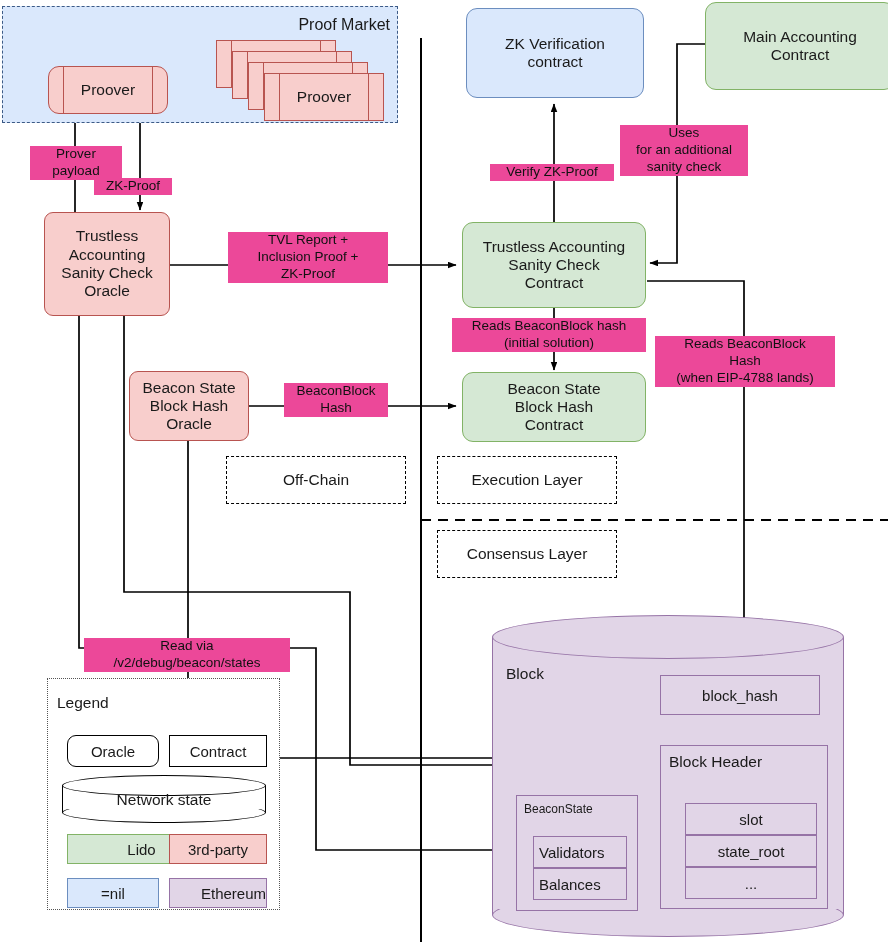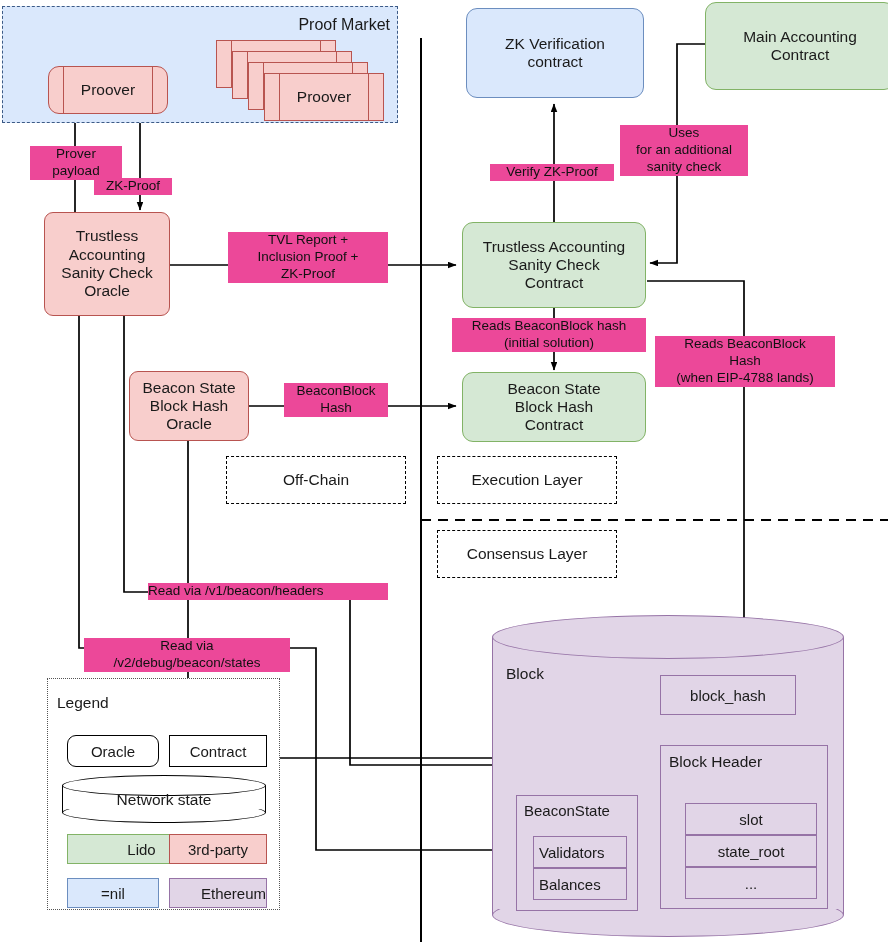--- a/index.html
+++ b/index.html
@@ -216,21 +216,20 @@
     <div>BeaconBlock</div>
     <div>Hash</div>
   </div>
 
   <div class="elabel" style="left:655px;top:336px;width:180px;">
     <div>Reads BeaconBlock</div>
     <div>Hash</div>
     <div>(when EIP-4788 lands)</div>
   </div>
 
-  <div class="elabel" style="left:148px;top:583px;width:240px;text-align:left;">Read via /v1/beacon/headers</div>
 
   <div class="elabel" style="left:84px;top:638px;width:206px;">
     <div>Read via</div>
     <div>/v2/debug/beacon/states</div>
   </div>
 
   <div id="legend"></div>
   <div id="legend-title">Legend</div>
 
   <div class="lg c-plain rounded" style="left:67px;top:735px;width:92px;height:32px;">
@@ -262,40 +261,40 @@
   </div>
 
   <div id="cyl">
     <div id="cyl-body"></div>
     <div id="cyl-bot"></div>
     <div id="cyl-bot-mask"></div>
     <div id="cyl-top"></div>
 
     <div class="inlabel" style="left:14px;top:50px;">Block</div>
 
-    <div class="inbox" style="left:168px;top:60px;width:136px;height:40px;">
+    <div class="inbox" style="left:168px;top:60px;width:160px;height:40px;">
       <span>block_hash</span>
     </div>
 
     <div class="inbox" style="left:168px;top:130px;width:168px;height:164px;
                 display:block;">
       <div class="inlabel" style="left:8px;top:7px;">Block Header</div>
       <div class="inbox" style="left:24px;top:57px;width:132px;height:32px;">
         <span>slot</span>
       </div>
       <div class="inbox" style="left:24px;top:89px;width:132px;height:32px;">
         <span>state_root</span>
       </div>
       <div class="inbox" style="left:24px;top:121px;width:132px;height:32px;">
         <span>...</span>
       </div>
     </div>
 
     <div class="inbox" style="left:24px;top:180px;width:122px;height:116px;display:block;">
-      <div class="inlabel" style="left:7px;top:6px;font-size:15px;">BeaconState</div>
+      <div class="inlabel" style="left:7px;top:6px;font-size:12px;">BeaconState</div>
       <div class="inbox" style="left:16px;top:40px;width:94px;height:32px;justify-content:flex-start;padding-left:5px;">
         <span>Validators</span>
       </div>
       <div class="inbox" style="left:16px;top:72px;width:94px;height:32px;justify-content:flex-start;padding-left:5px;">
         <span>Balances</span>
       </div>
     </div>
   </div>
 
 </div>

